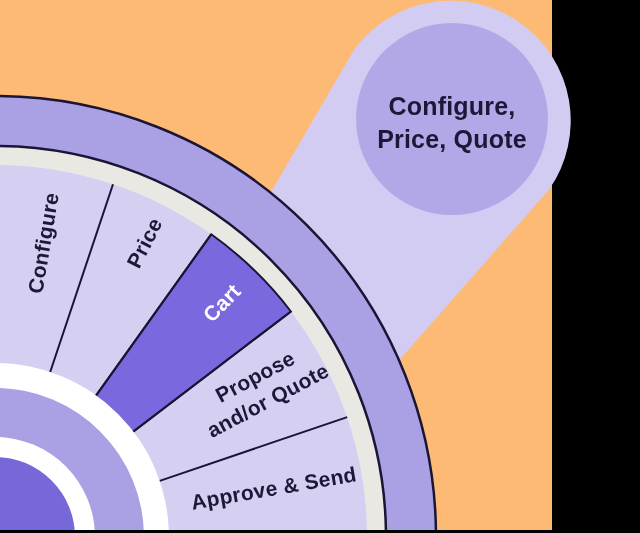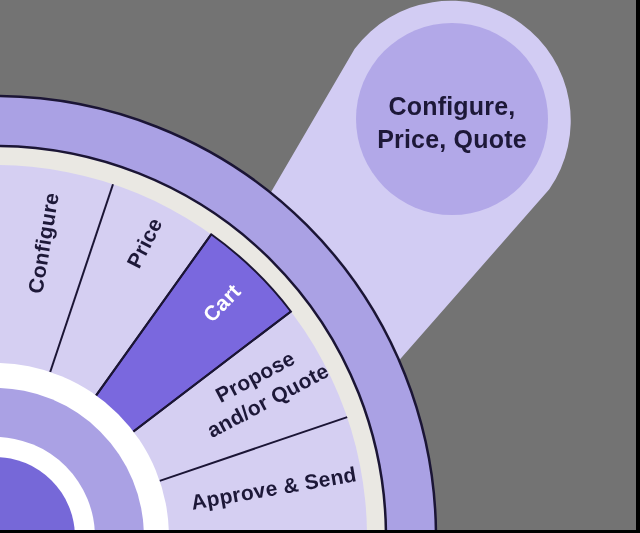--- a/index.html
+++ b/index.html
@@ -5,23 +5,23 @@
   html, body {
     margin: 0;
     padding: 0;
     background: #000000;
     width: 640px;
     height: 533px;
     overflow: hidden;
   }
   .stage {
     position: relative;
-    width: 636px;
+    width: 552px;
     height: 533px;
-    background: #737373;
+    background: #fdba74;
   }
   svg { display: block; }
   .seg-label {
     font-family: "Liberation Sans", sans-serif;
     font-weight: 700;
     font-size: 21px;
     letter-spacing: 0.3px;
     text-anchor: middle;
   }
   .bubble-label {

